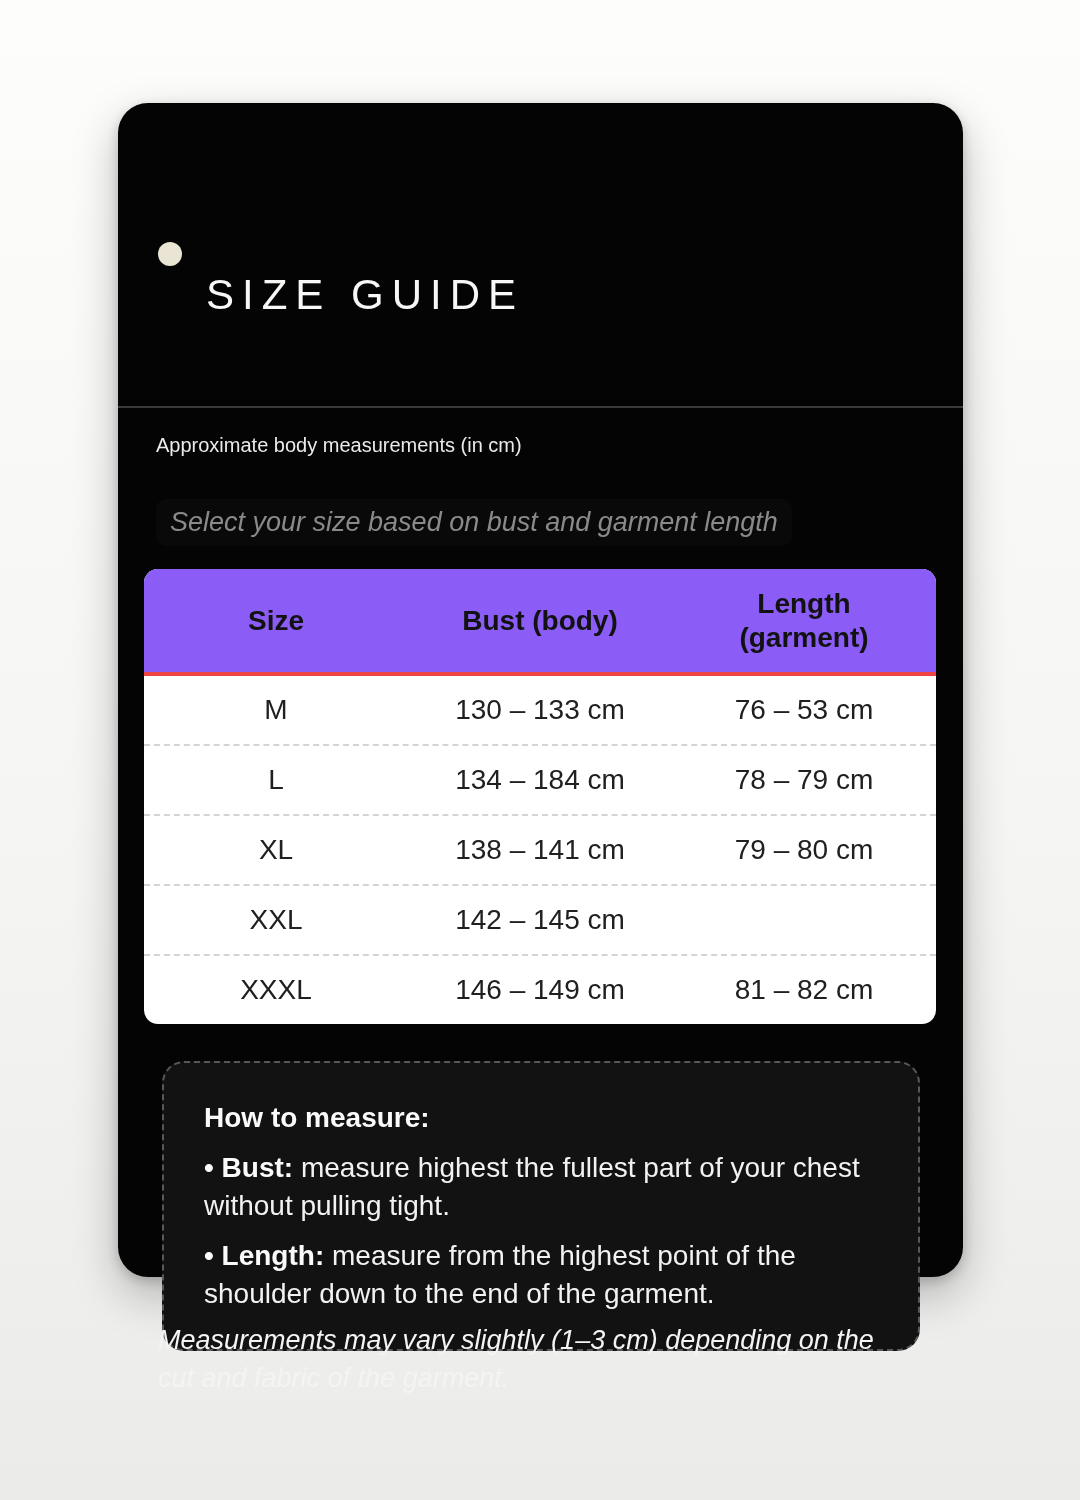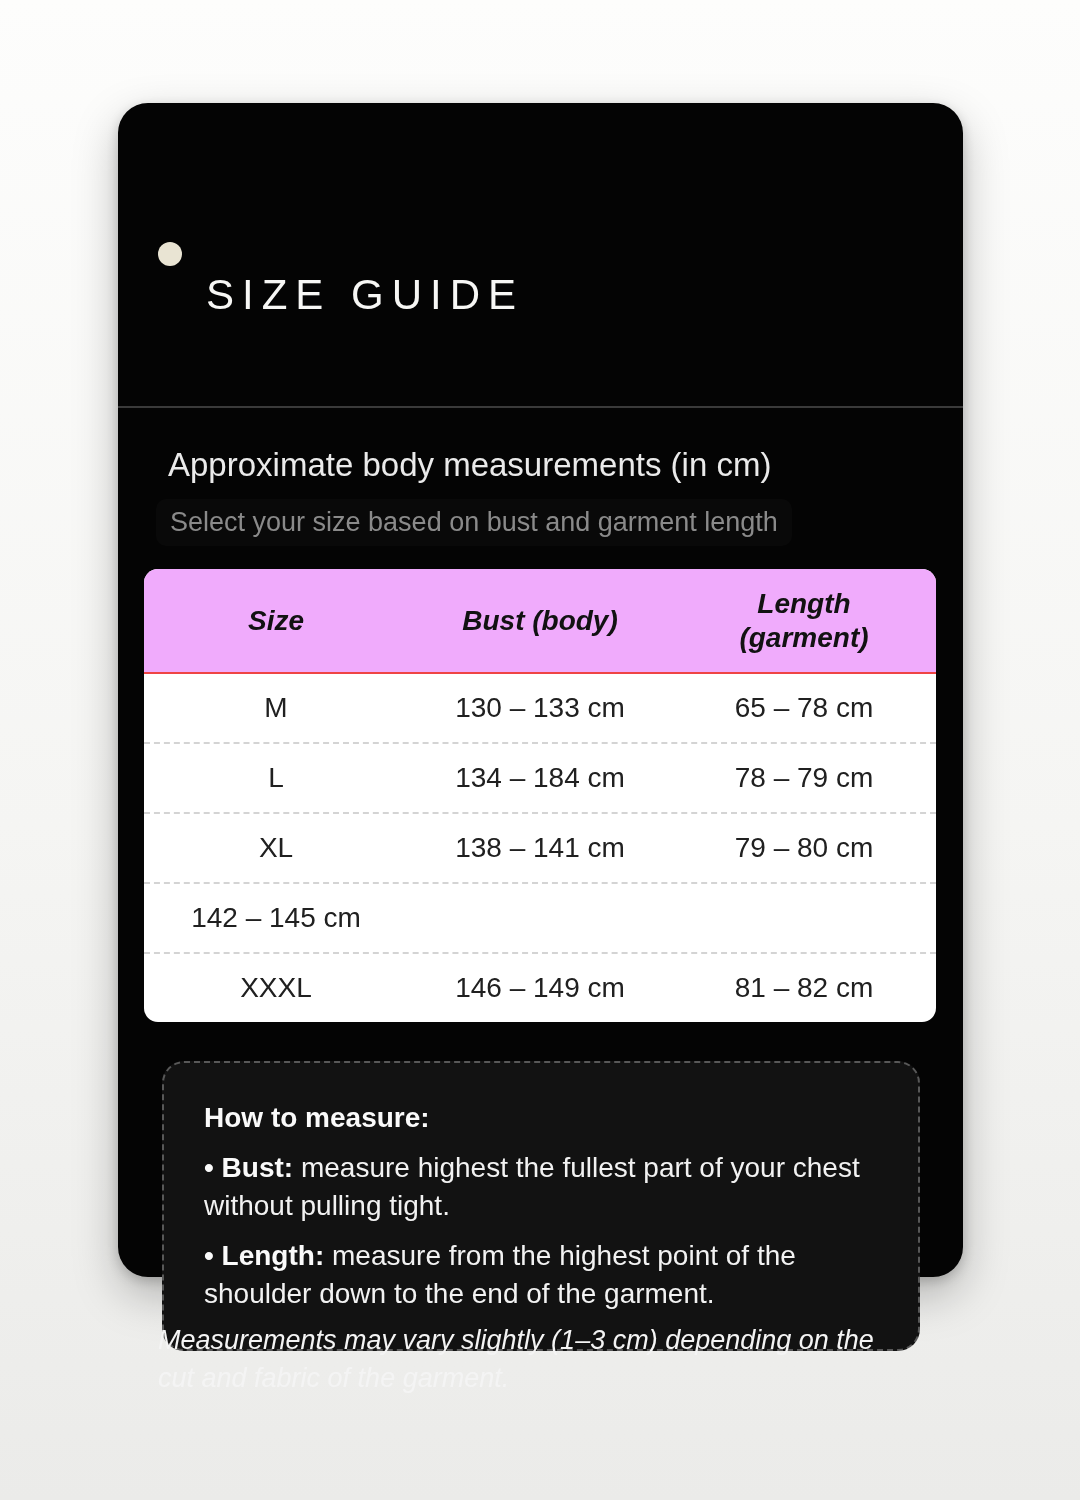--- a/index.html
+++ b/index.html
@@ -54,56 +54,56 @@
     top: 303px;
     width: 100%;
     height: 2px;
     background: #3a3a3a;
   }
 
   .subtitle {
     position: absolute;
     left: 34px;
     top: 327px;
-    margin: 16px;
-    font-size: 33px;
+    margin: 4px;
+    font-size: 20px;
     color: #eaeaea;
     white-space: nowrap;
   }
 
   .hint {
     position: absolute;
     left: 38px;
     top: 396px;
     margin: 0;
     padding: 8px 14px;
     font-size: 27px;
     color: #8a8a8a;
     background: rgba(255,255,255,0.025);
     border-radius: 10px;
     white-space: nowrap;
+    font-style: italic;
   }
 
   .size-table {
     position: absolute;
     left: 26px;
     top: 466px;
     width: 792px;
     background: #ffffff;
     border-radius: 14px;
     overflow: hidden;
   }
   .t-header {
     display: grid;
     grid-template-columns: 1fr 1fr 1fr;
     align-items: center;
     height: 103px;
-    background: #f0abfc;
-    border-bottom: 2px solid #ef4444;
-    font-style: italic;
+    background: #8b5cf6;
+    border-bottom: 4px solid #ef4444;
   }
   .t-header .t-cell {
     font-weight: 700;
     font-size: 28px;
     line-height: 34px;
     color: #121212;
     text-align: center;
     white-space: pre-line;
   }
   .t-row {
@@ -179,33 +179,34 @@
     <div class="t-header">
       <div class="t-cell">Size</div>
       <div class="t-cell">Bust (body)</div>
       <div class="t-cell">Length
 (garment)</div>
     </div>
 
     <div class="t-row">
       <div class="t-cell">M</div>
       <div class="t-cell">130 – 133 cm</div>
-      <div class="t-cell">65 – 78 cm</div>
+      <div class="t-cell">76 – 53 cm</div>
     </div>
     <div class="t-row">
       <div class="t-cell">L</div>
       <div class="t-cell">134 – 184 cm</div>
       <div class="t-cell">78 – 79 cm</div>
     </div>
     <div class="t-row">
       <div class="t-cell">XL</div>
       <div class="t-cell">138 – 141 cm</div>
       <div class="t-cell">79 – 80 cm</div>
     </div>
     <div class="t-row">
+      <div class="t-cell">XXL</div>
       <div class="t-cell">142 – 145 cm</div>
     </div>
     <div class="t-row">
       <div class="t-cell">XXXL</div>
       <div class="t-cell">146 – 149 cm</div>
       <div class="t-cell">81 – 82 cm</div>
     </div>
   </div>
 
   <div class="measure-box">

